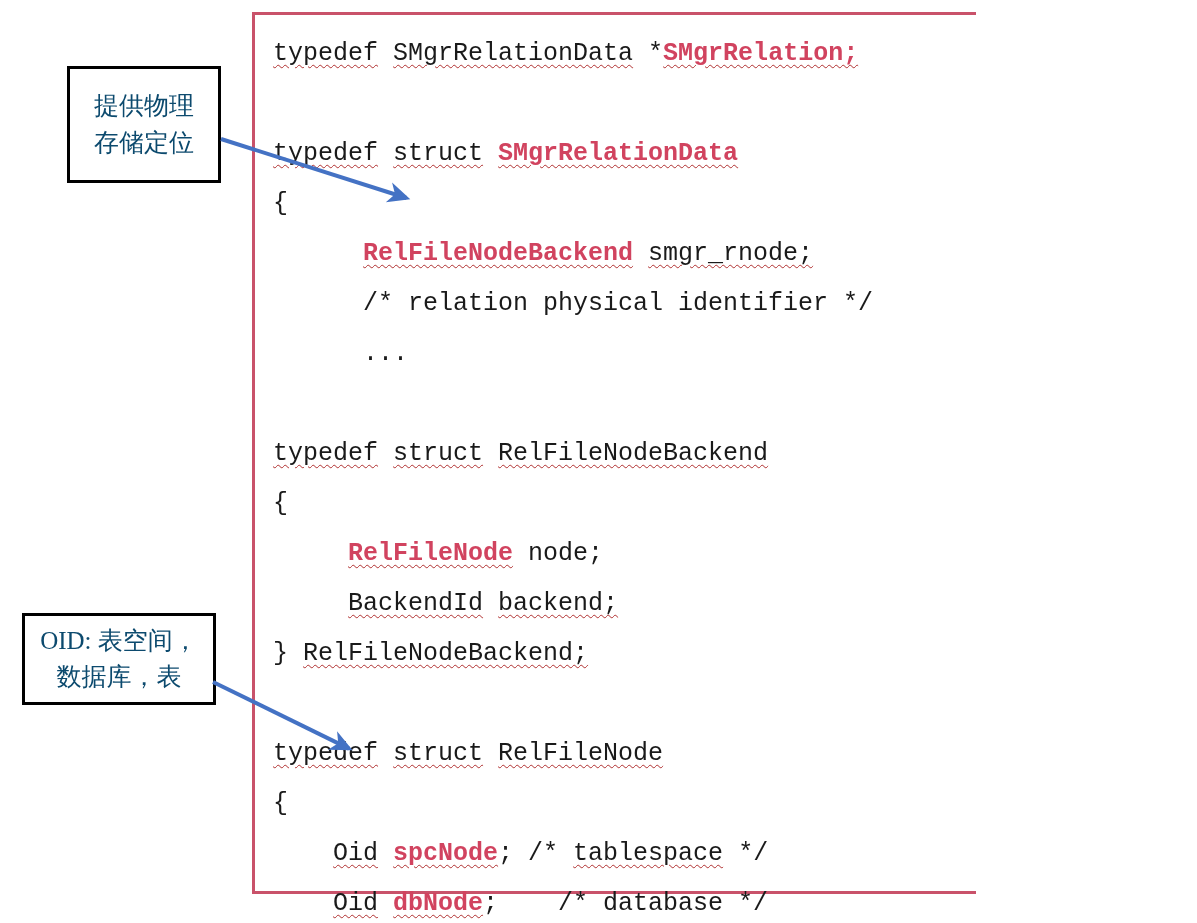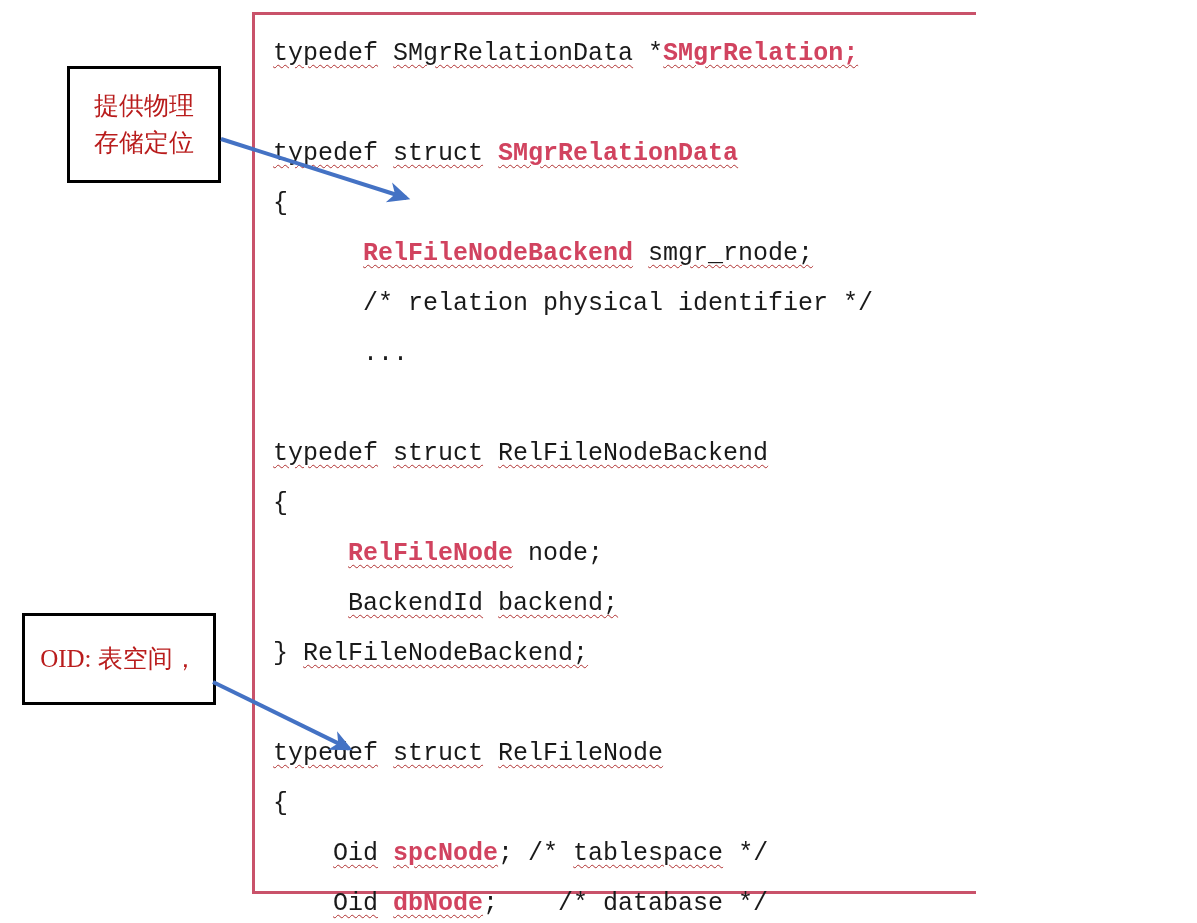--- a/index.html
+++ b/index.html
@@ -63,21 +63,21 @@
   }
 
   
   .anno-box {
     position: absolute;
     border: 3px solid #000000;
     background: #ffffff;
     box-sizing: border-box;
     font-family: "Liberation Serif", "DejaVu Serif", serif;
     font-size: 25px;
-    color: #b91c1c;
+    color: #0c4a6e;
     display: flex;
     flex-direction: column;
     align-items: center;
     justify-content: center;
     line-height: 1.45;
   }
   #anno-box-1 {
     left: 67px;
     top: 66px;
     width: 154px;
@@ -112,20 +112,21 @@
     <div id="code-block"><div class="code-line"><span class="sq">typedef</span><span> </span><span class="sq">SMgrRelationData</span><span> *</span><span class="kw sq">SMgrRelation;</span></div><div class="code-line blank">&nbsp;</div><div class="code-line"><span class="sq">typedef</span><span> </span><span class="sq">struct</span><span> </span><span class="kw sq">SMgrRelationData</span></div><div class="code-line"><span>{</span></div><div class="code-line"><span>      </span><span class="kw sq">RelFileNodeBackend</span><span> </span><span class="sq">smgr_rnode;</span></div><div class="code-line"><span>      /* relation physical identifier */</span></div><div class="code-line"><span>      ...</span></div><div class="code-line blank">&nbsp;</div><div class="code-line"><span class="sq">typedef</span><span> </span><span class="sq">struct</span><span> </span><span class="sq">RelFileNodeBackend</span></div><div class="code-line"><span>{</span></div><div class="code-line"><span>     </span><span class="kw sq">RelFileNode</span><span> node;</span></div><div class="code-line"><span>     </span><span class="sq">BackendId</span><span> </span><span class="sq">backend;</span></div><div class="code-line"><span>} </span><span class="sq">RelFileNodeBackend;</span></div><div class="code-line blank">&nbsp;</div><div class="code-line"><span class="sq">typedef</span><span> </span><span class="sq">struct</span><span> </span><span class="sq">RelFileNode</span></div><div class="code-line"><span>{</span></div><div class="code-line"><span>    </span><span class="sq">Oid</span><span> </span><span class="kw sq">spcNode</span><span>; /* </span><span class="sq">tablespace</span><span> */</span></div><div class="code-line"><span>    </span><span class="sq">Oid</span><span> </span><span class="kw sq">dbNode</span><span>;    /* database */</span></div></div>
   </div>
 
   <div class="anno-box" id="anno-box-1">
     <div class="anno-line">提供物理</div>
     <div class="anno-line">存储定位</div>
   </div>
 
   <div class="anno-box" id="anno-box-2">
     <div class="anno-line">OID: 表空间，</div>
+    <div class="anno-line">数据库，表</div>
   </div>
 
   <svg id="arrow-layer" viewBox="0 0 1197 923">
     <defs>
       <marker id="ah" markerWidth="6" markerHeight="6" refX="4.6" refY="3" orient="auto" markerUnits="strokeWidth">
         <path d="M0,0.4 L5.6,3 L0,5.6 L1.6,3 Z" fill="#4472c4"></path>
       </marker>
     </defs>
     <line id="arrow-1-line" x1="221" y1="139" x2="406.47010057668695" y2="197.9699806961774" stroke="#4472c4" stroke-width="4" marker-end="url(#ah)"></line>
     <line id="arrow-2-line" x1="213" y1="682" x2="349.01887363931075" y2="748.6023450233866" stroke="#4472c4" stroke-width="4" marker-end="url(#ah)"></line>

